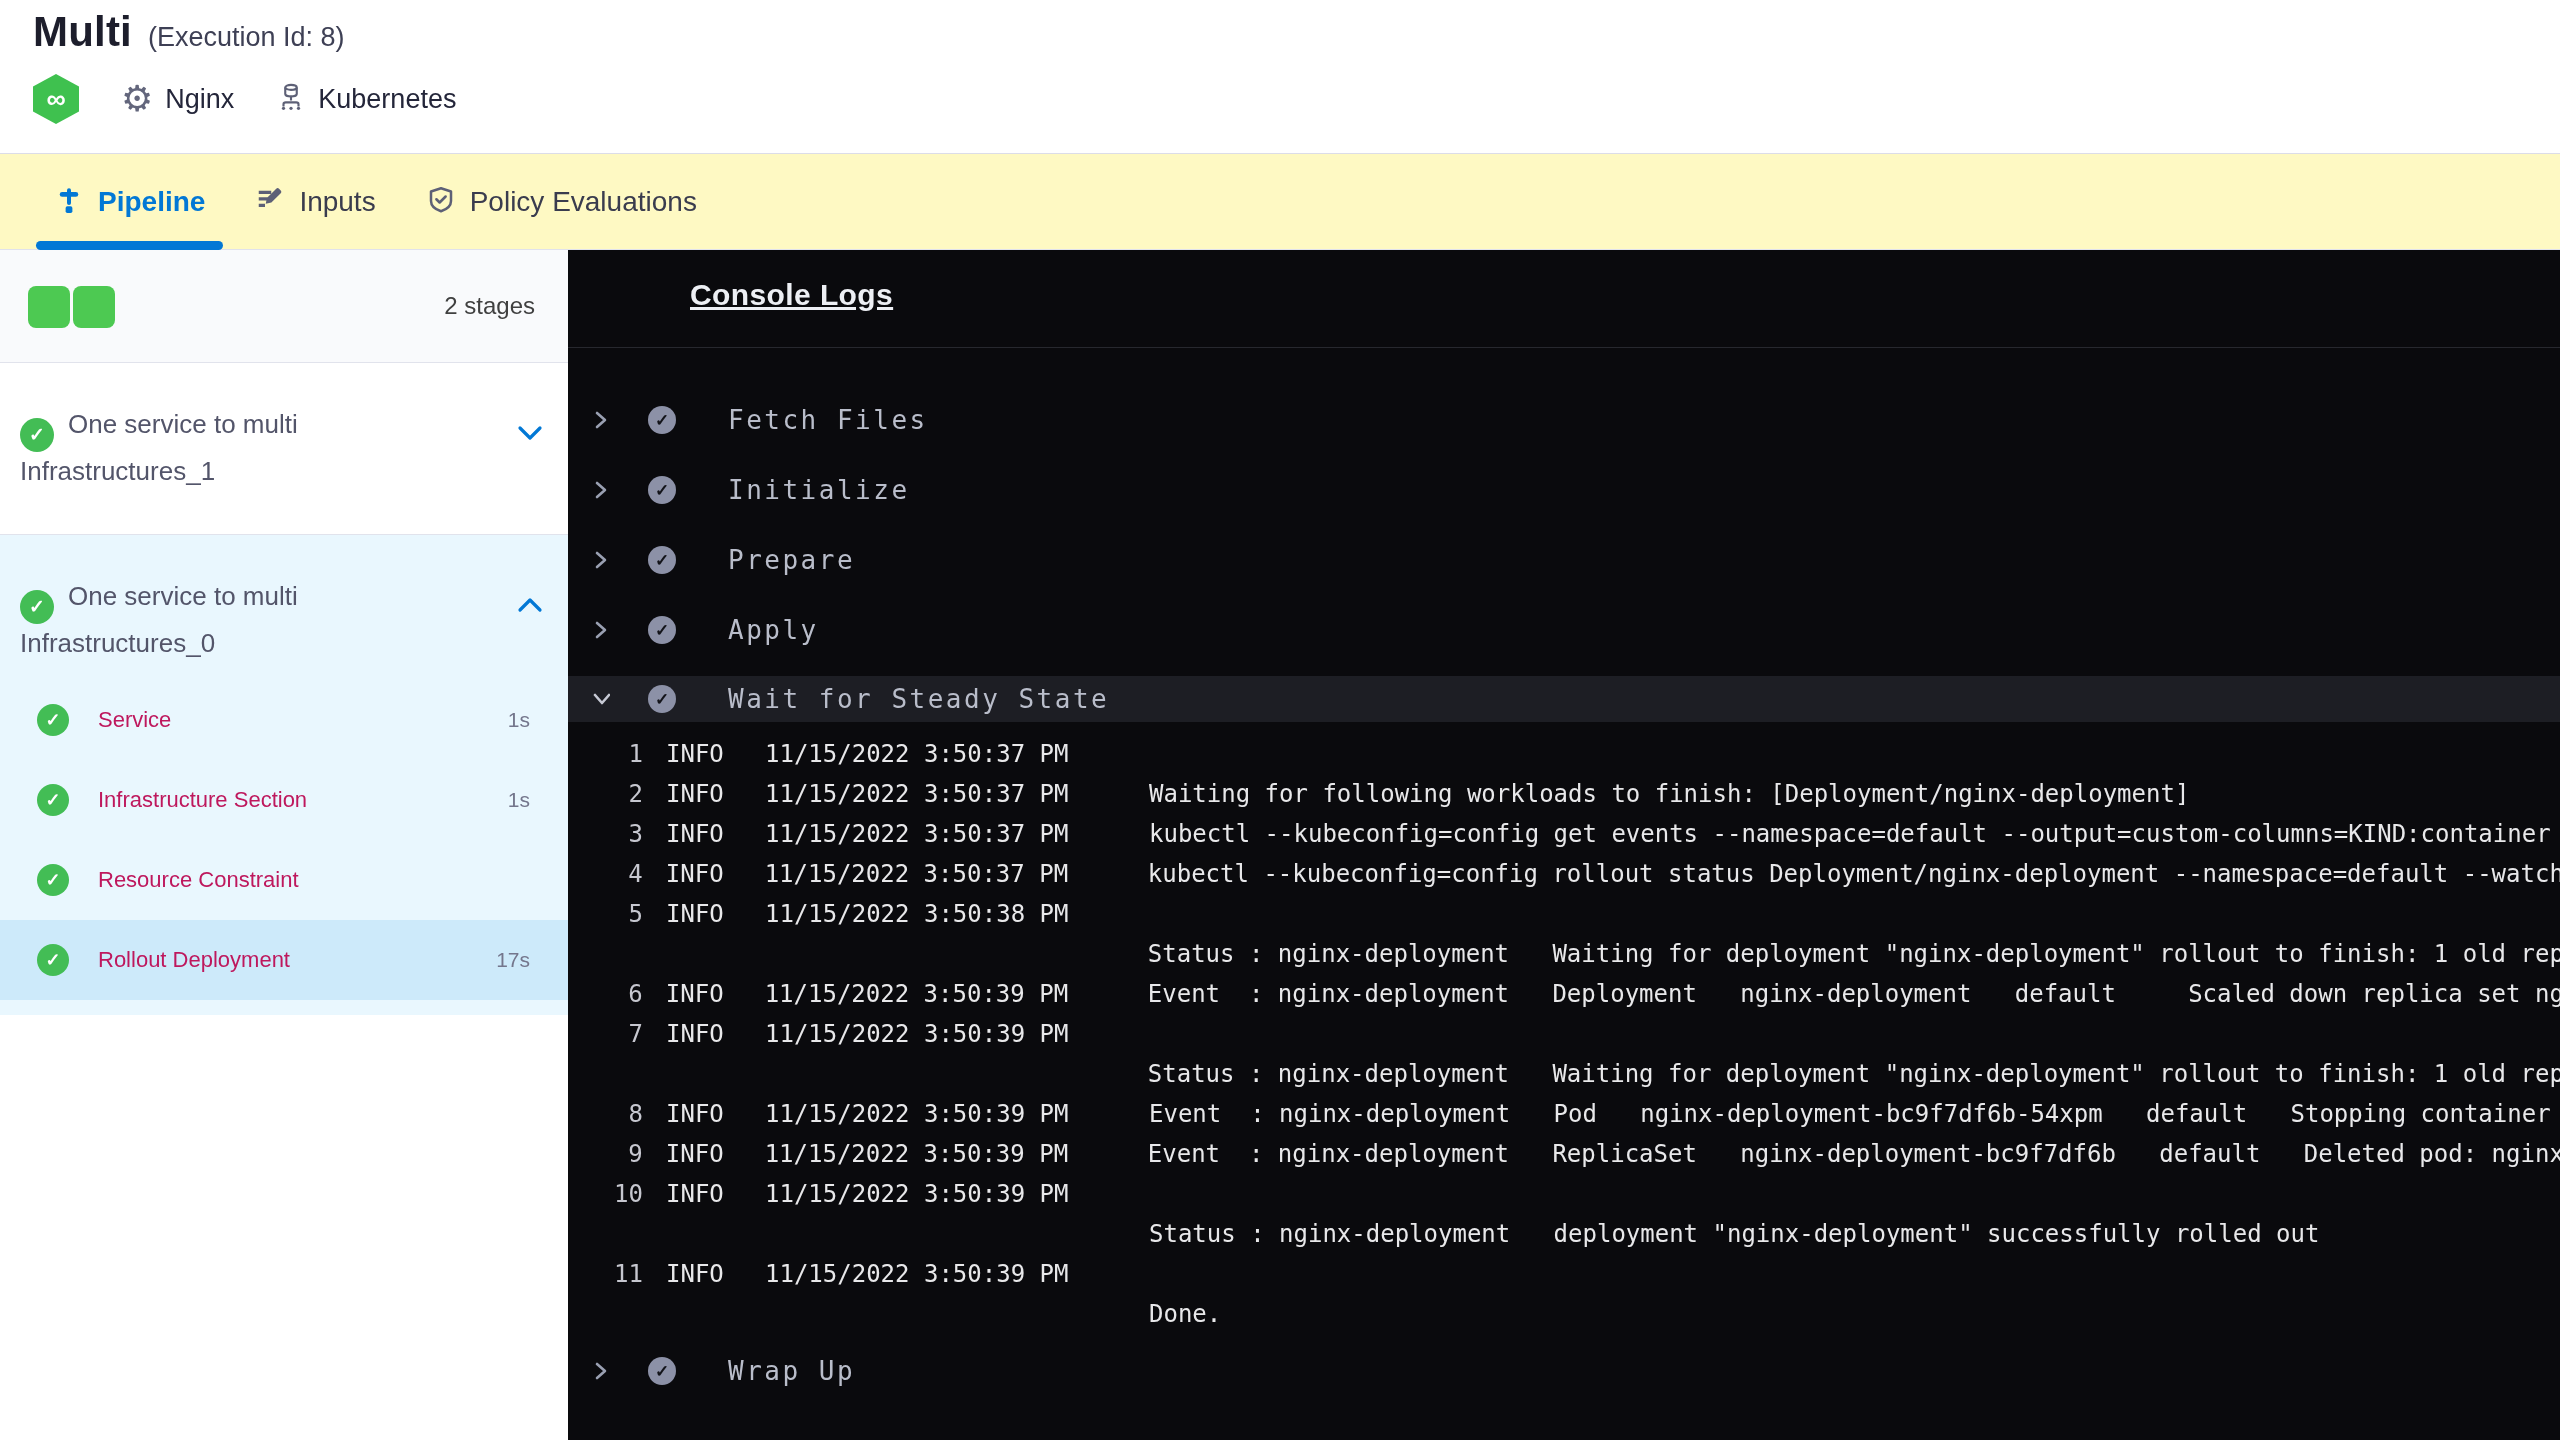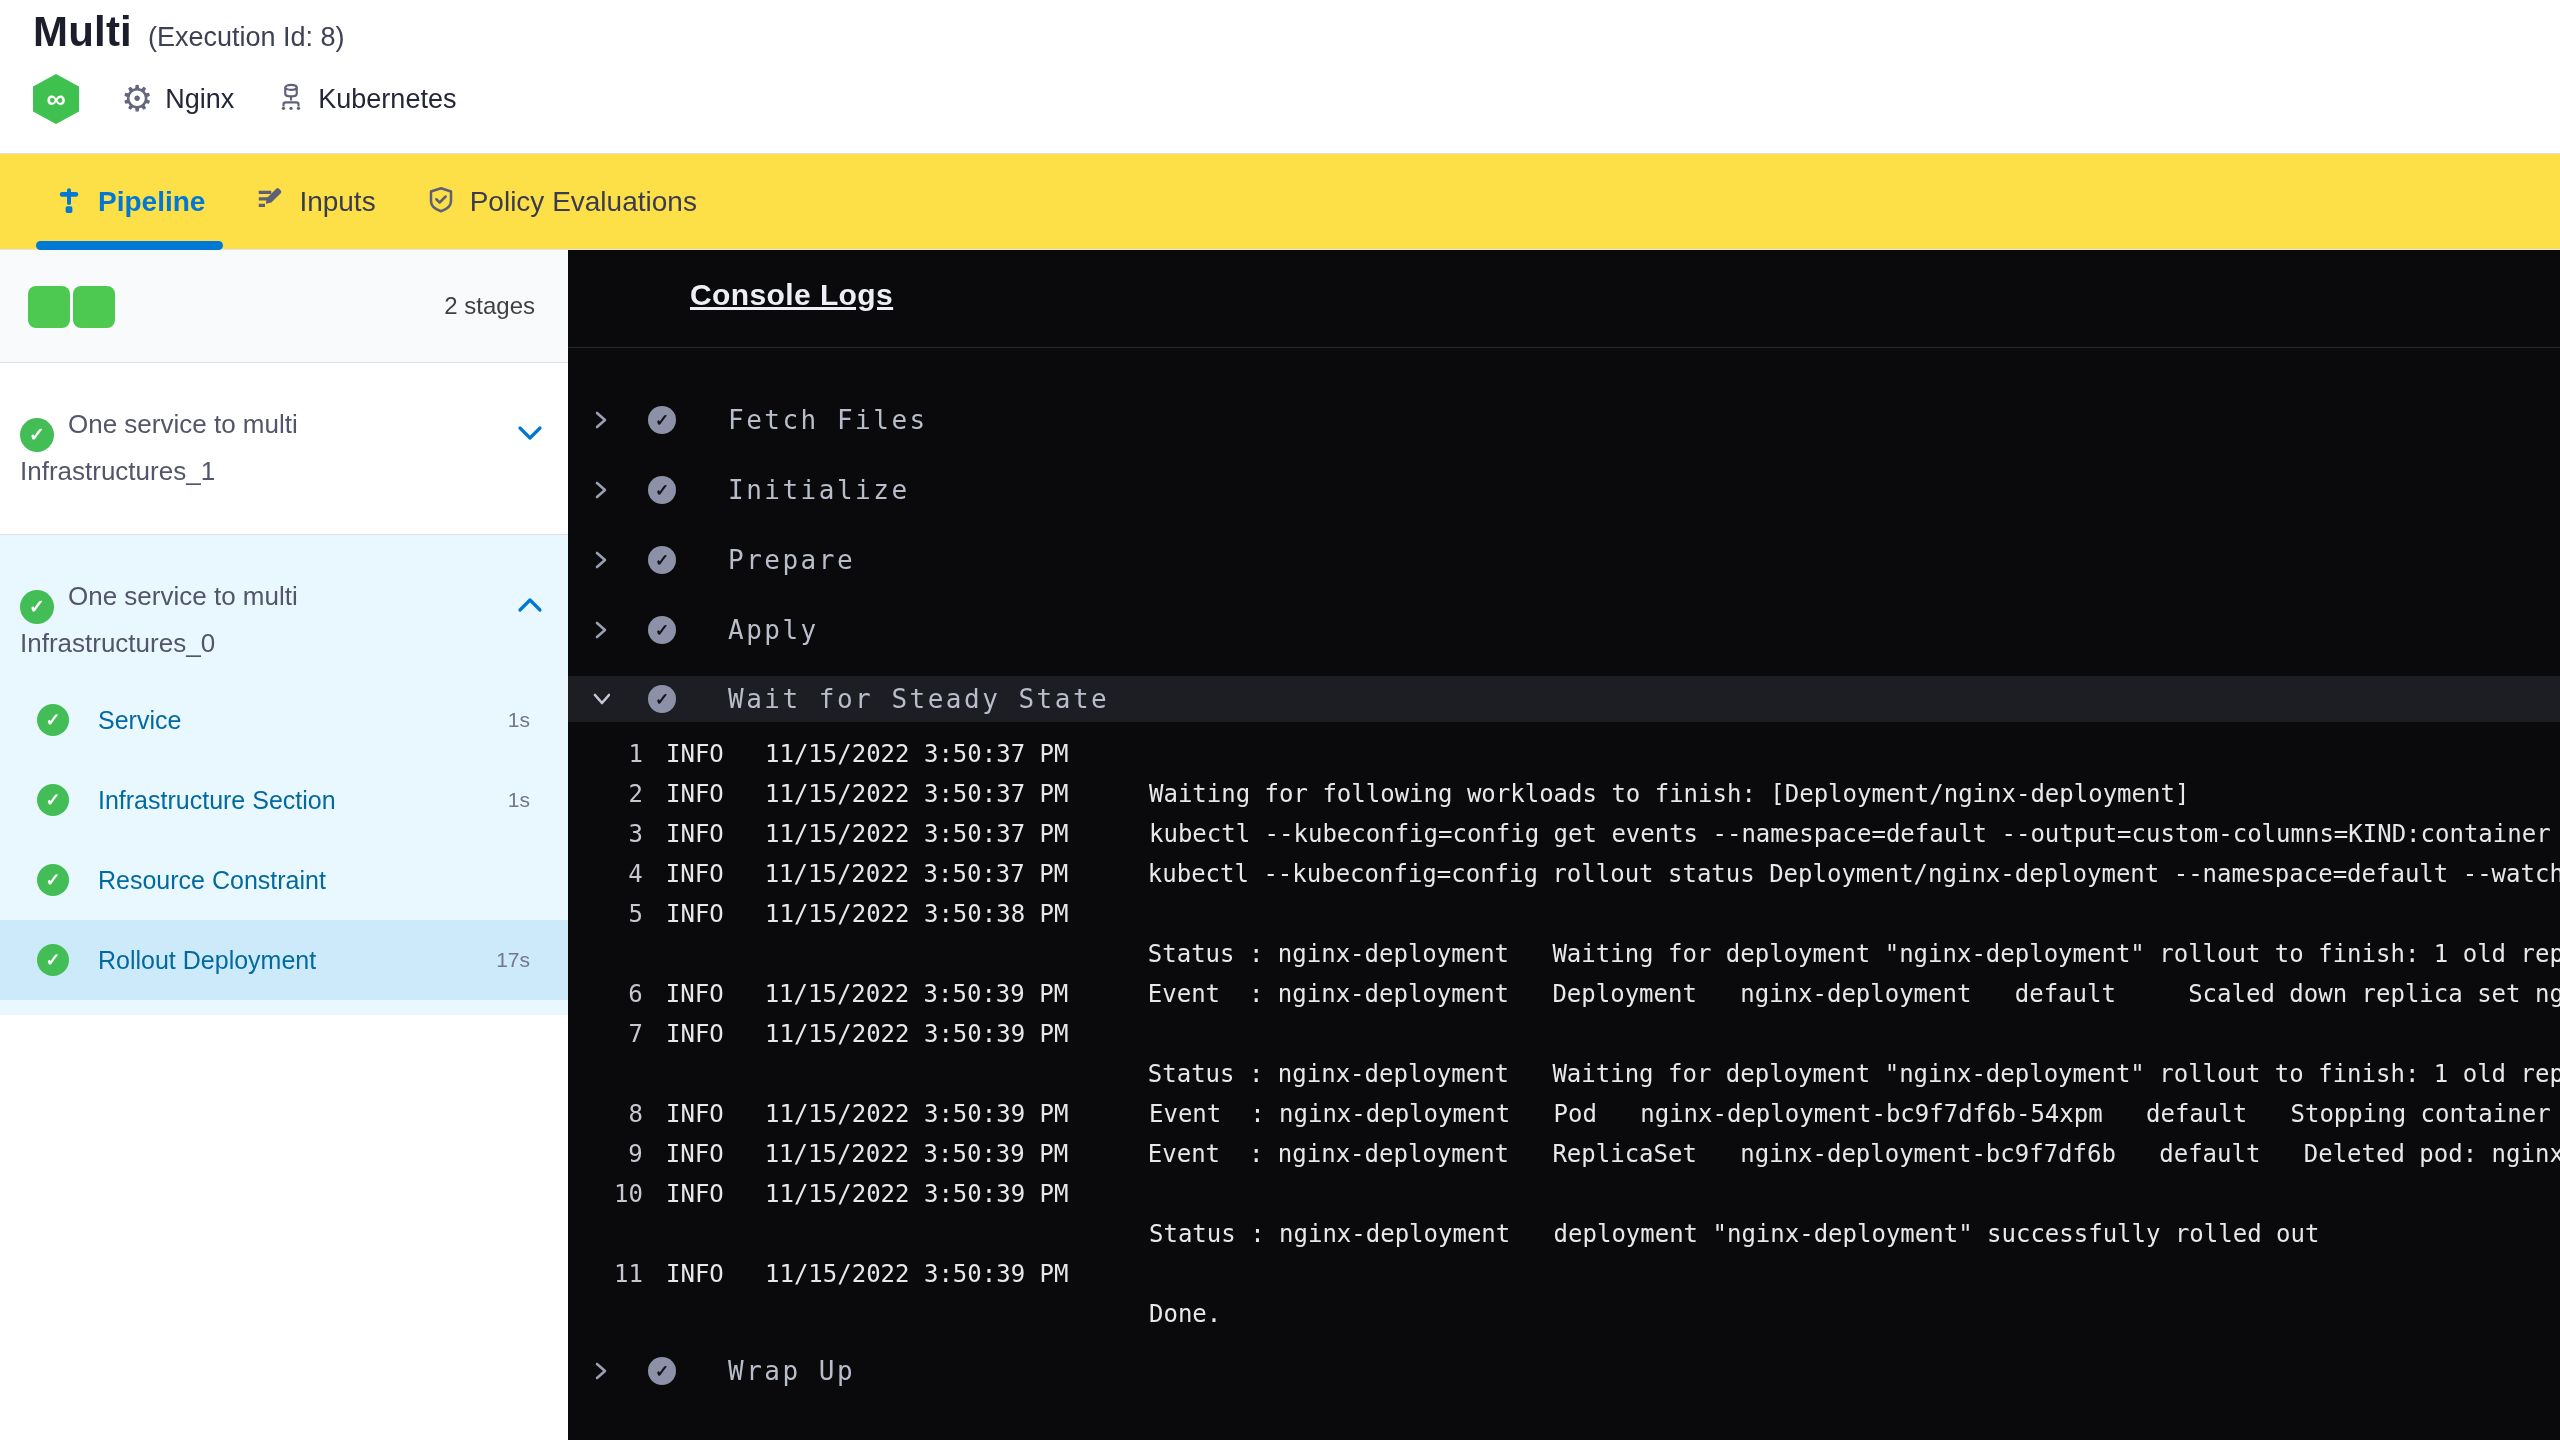--- a/index.html
+++ b/index.html
@@ -15,21 +15,21 @@
   .hex{width:46px;height:50px;background:#3fc14f;clip-path:polygon(50% 0%,100% 25%,100% 75%,50% 100%,0% 75%,0% 25%);
        display:flex;align-items:center;justify-content:center;color:#fff;font-size:27px;font-weight:700;}
   .svc{display:flex;align-items:center;margin-left:42px;}
   .svc:first-of-type{margin-left:24px;}
   .gear{font-size:36px;color:#63667c;line-height:1;margin-right:12px;}
   .svc-label{font-size:27px;color:#24263a;}
   .svc svg{margin-right:12px;}
   .header-divider{position:absolute;left:0;top:153px;width:2560px;height:1px;background:#dcdde8;}
 
   
-  .tabbar{position:absolute;left:0;top:154px;width:2560px;height:96px;background:#fde047;
+  .tabbar{position:absolute;left:0;top:154px;width:2560px;height:96px;background:#fef9c3;
           display:flex;align-items:center;padding-left:54px;box-sizing:border-box;border-bottom:1px solid #e0e2ec;}
   .tab{position:relative;display:flex;align-items:center;height:96px;margin-right:50px;cursor:pointer;}
   .tab .tab-label{font-size:28px;color:#3a3c4e;font-weight:500;margin-left:14px;}
   .tab.active .tab-label{color:#0278d5;font-weight:700;}
   .tab-underline{position:absolute;left:-18px;right:-18px;bottom:0px;height:9px;border-radius:5px;background:#0278d5;}
 
   
   .sidebar{position:absolute;left:0;top:250px;width:568px;height:1190px;background:#ffffff;}
   .summary{position:relative;height:112px;background:#f9fafc;border-bottom:1px solid #e1e3ec;}
   .sq{position:absolute;top:36px;width:42px;height:42px;border-radius:8px;background:#4dc952;}
@@ -39,21 +39,21 @@
   .stage1{height:172px;background:#ffffff;border-bottom:1px solid #e1e3ec;}
   .stage2{height:480px;background:#e9f7fe;}
   .stage-head{position:absolute;left:20px;top:42px;width:480px;font-size:26px;line-height:38px;color:#53556a;}
   .check{display:inline-flex;width:34px;height:34px;border-radius:50%;background:#43bd55;color:#fff;
          align-items:center;justify-content:center;font-size:19px;font-weight:700;vertical-align:-8px;margin-right:14px;}
   .stage-chevron{position:absolute;right:25px;top:62px;cursor:pointer;}
   .steps{position:absolute;left:0;top:145px;width:568px;}
   .step-row{position:relative;height:80px;display:flex;align-items:center;padding-left:37px;box-sizing:border-box;cursor:pointer;}
   .step-row.selected{background:#cdeafa;}
   .check.sm{width:32px;height:32px;font-size:18px;vertical-align:0;margin-right:0;}
-  .step-label{font-size:25px;color:#0369a1;margin-left:29px;}
+  .step-label{font-size:22px;color:#be185d;margin-left:29px;}
   .step-duration{position:absolute;right:38px;font-size:21px;color:#74768c;}
 
   
   .console{position:absolute;left:568px;top:250px;width:1992px;height:1190px;background:#0a0a0d;overflow:hidden;}
   .console-title{position:absolute;left:122px;top:28px;font-size:30px;font-weight:700;color:#edeff4;letter-spacing:.4px;text-decoration:underline;}
   .console-divider{position:absolute;left:0;top:97px;width:1992px;height:1px;background:#27282e;}
   .cstep{position:absolute;left:0;width:1992px;height:46px;display:flex;align-items:center;padding-left:24px;box-sizing:border-box;cursor:pointer;}
   .cstep.expanded{background:#1d1e24;}
   .cchev{width:18px;display:flex;justify-content:center;}
   .cstatus{width:28px;height:28px;border-radius:50%;background:#8c91a7;color:#13141a;display:flex;align-items:center;

